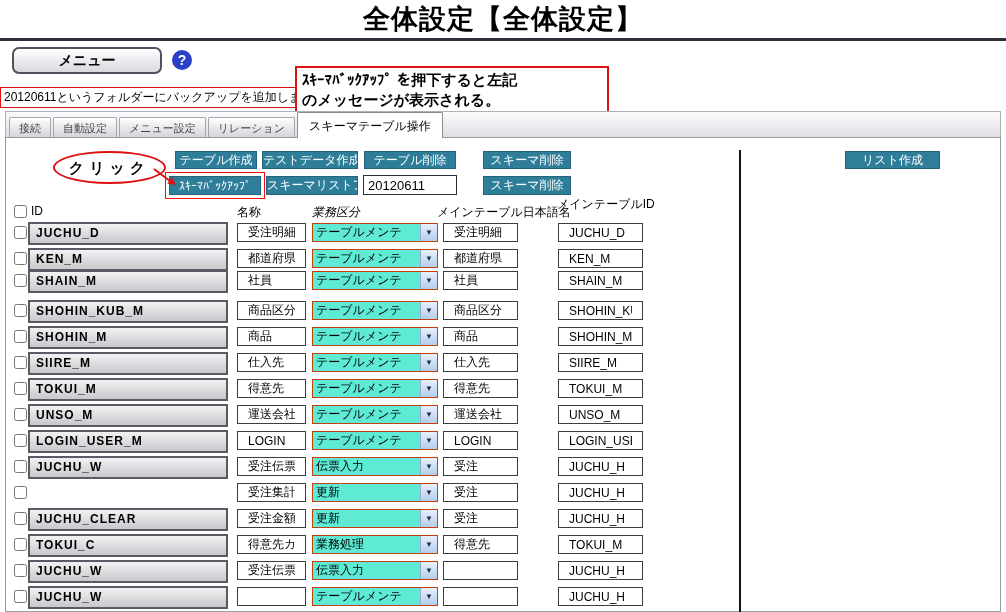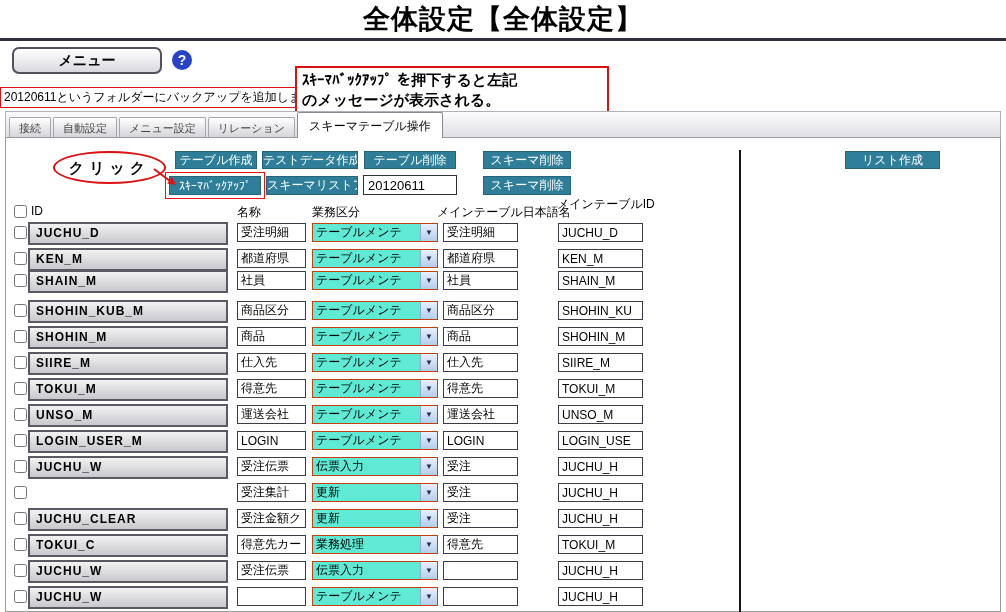--- a/index.html
+++ b/index.html
@@ -48,21 +48,21 @@
 
   .hdr { position:absolute; font-size:12px; color:#000; white-space:nowrap; }
 
   .row { position:absolute; left:0; width:740px; height:26px; }
   .row-check { position:absolute; left:14px; top:5px; width:13px; height:13px; }
   .hdr-check { left:14px; top:205px; width:13px; height:13px; }
   .id-box { position:absolute; left:28px; top:1px; width:200px; height:23px;
             background:linear-gradient(#f2f2f3,#c8c8cd); border:2px solid #5a5a64;
             font-size:12px; font-weight:bold; letter-spacing:1px; line-height:19px; padding-left:6px;
             color:#000; overflow:hidden; white-space:nowrap; }
-  .txt { position:absolute; border:1px solid #3c3c44; height:19px; font-size:12px; padding:0 3px;
+  .txt { position:absolute; border:1px solid #3c3c44; height:19px; font-size:12px; padding:0 10px;
          background:#fff; font-family:"Liberation Sans","DejaVu Sans",sans-serif; }
   .txt.name { left:237px; top:2px; width:69px; }
   .txt.jp   { left:443px; top:2px; width:75px; }
   .txt.mid  { left:558px; top:2px; width:85px; }
   .sel { position:absolute; left:312px; top:2px; width:126px; height:19px; border:1px solid #c2410c;
          background:#5eead4; display:flex; cursor:pointer; }
   .sel-text { flex:1; font-size:12px; line-height:17px; padding-left:3px; overflow:hidden; white-space:nowrap; }
   .sel-arrow { width:17px; background:linear-gradient(#e8f0fb,#b4cdec); border-left:1px solid #93aacb;
                font-size:8px; color:#22304a; text-align:center; line-height:17px; }
 </style>
@@ -110,21 +110,21 @@
   <svg class="abs" style="left:152px; top:167px; z-index:4;" width="28" height="22" viewBox="0 0 28 22">
     <path d="M2 2 L18 14" stroke="#dd1111" stroke-width="2" fill="none"></path>
     <path d="M24 18 L15.2 16.4 L20 10 Z" fill="#dd1111"></path>
   </svg>
 
   <div class="abs divider"></div>
 
   <input type="checkbox" class="abs hdr-check" style="">
   <div class="hdr" style="left:31px; top:204px;">ID</div>
   <div class="hdr" style="left:237px; top:204px;">名称</div>
-  <div class="hdr" style="left:312px; top:204px;">業務区分</div>
+  <div class="hdr" style="left:312px; top:204px;font-style:italic;">業務区分</div>
   <div class="hdr" style="left:437px; top:204px;">メインテーブル日本語名</div>
   <div class="hdr" style="left:557px; top:196px;">メインテーブルID</div>
 
   <div id="rows">
   <div class="row" style="top: 221px;">
     <input type="checkbox" class="row-check" style="">
     <div class="id-box">JUCHU_D</div>
     <input type="text" class="txt name" value="受注明細" style="">
     <div class="sel">
       <span class="sel-text">テーブルメンテ</span>

